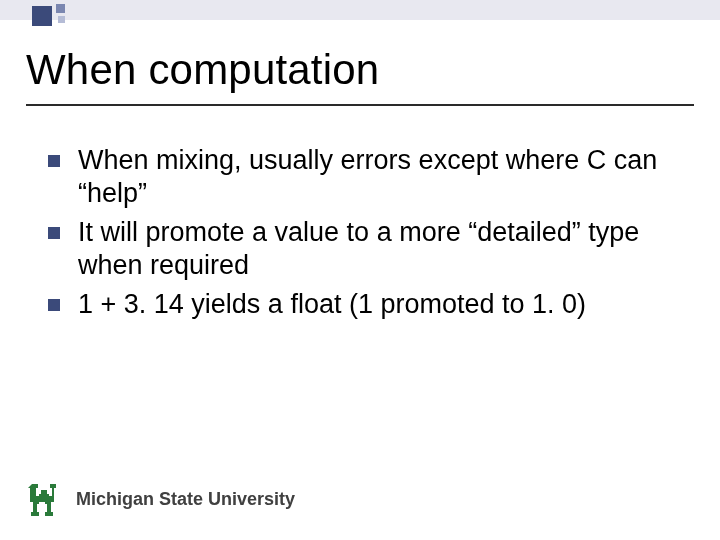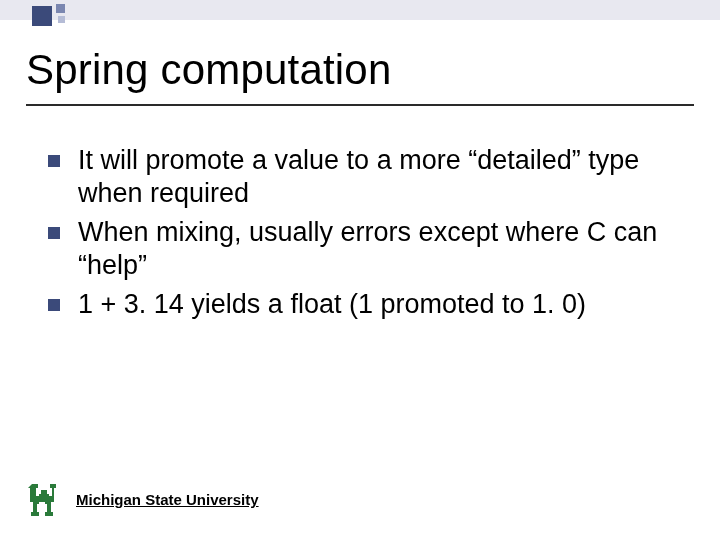--- a/index.html
+++ b/index.html
@@ -89,43 +89,42 @@
     display: flex;
     align-items: center;
     gap: 16px;
   }
   .logo {
     width: 32px;
     height: 36px;
   }
   .logo svg { display: block; }
   .footer-text {
-    font-size: 15px;
+    font-size: 18px;
     font-weight: 700;
     line-height: 1.2;
-    color: #000000;
-    text-decoration: underline;
+    color: #404040;
   }
 </style>
 </head>
 <body>
 
 <div class="top-bar"></div>
 <div class="accent-blocks">
   <div class="big"></div>
   <div class="small1"></div>
   <div class="small2"></div>
 </div>
 
-<h1 class="slide-title">Spring computation</h1>
+<h1 class="slide-title">When computation</h1>
 <div class="title-rule"></div>
 
 <ul class="bullets">
+  <li><span>When mixing, usually errors except where C can “help”</span></li>
   <li><span>It will promote a value to a more “detailed” type when required</span></li>
-  <li><span>When mixing, usually errors except where C can “help”</span></li>
   <li><span>1 + 3. 14 yields a float (1 promoted to 1. 0)</span></li>
 </ul>
 
 <div class="footer">
   <div class="logo">
     <svg viewBox="0 0 32 36" width="32" height="36">
       <path d="M4 2 h6 v4 h-2 v8 h3 v-2 h2 v-4 h6 v4 h2 v2 h3 v-8 h-2 v-4 h6 v4 h-2 v14 h-3 v10 h2 v4 h-8 v-4 h2 v-8 h-2 v-2 h-6 v2 h-2 v8 h2 v4 h-8 v-4 h2 v-10 h-3 v-14 h-2 z" fill="#2a7a3a"></path>
     </svg>
   </div>
   <div class="footer-text">

